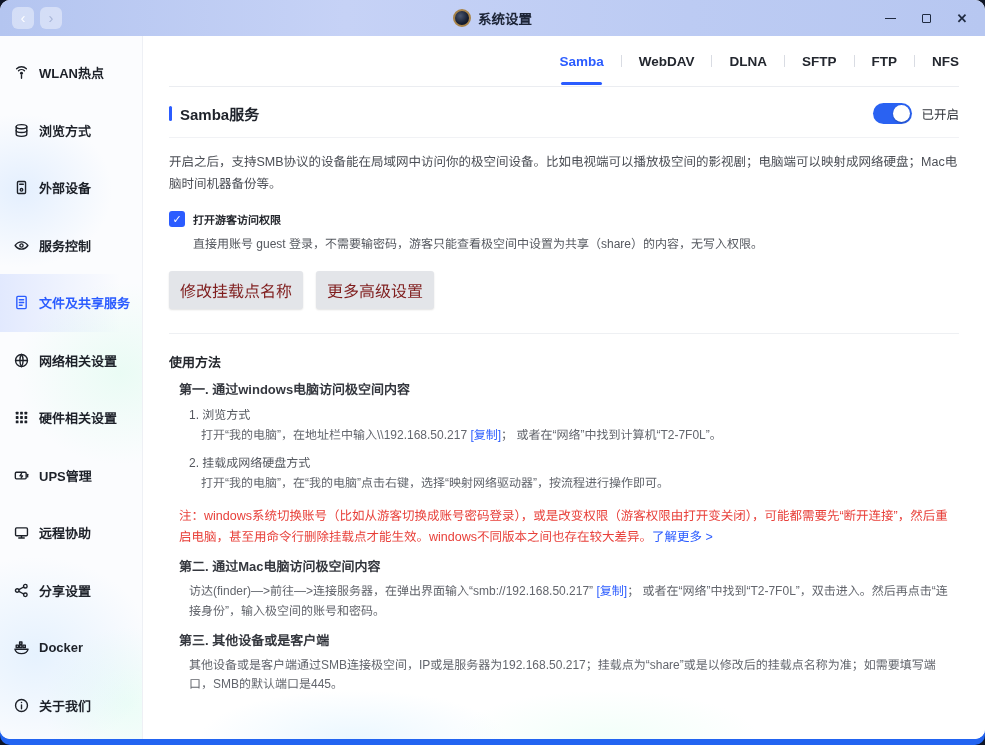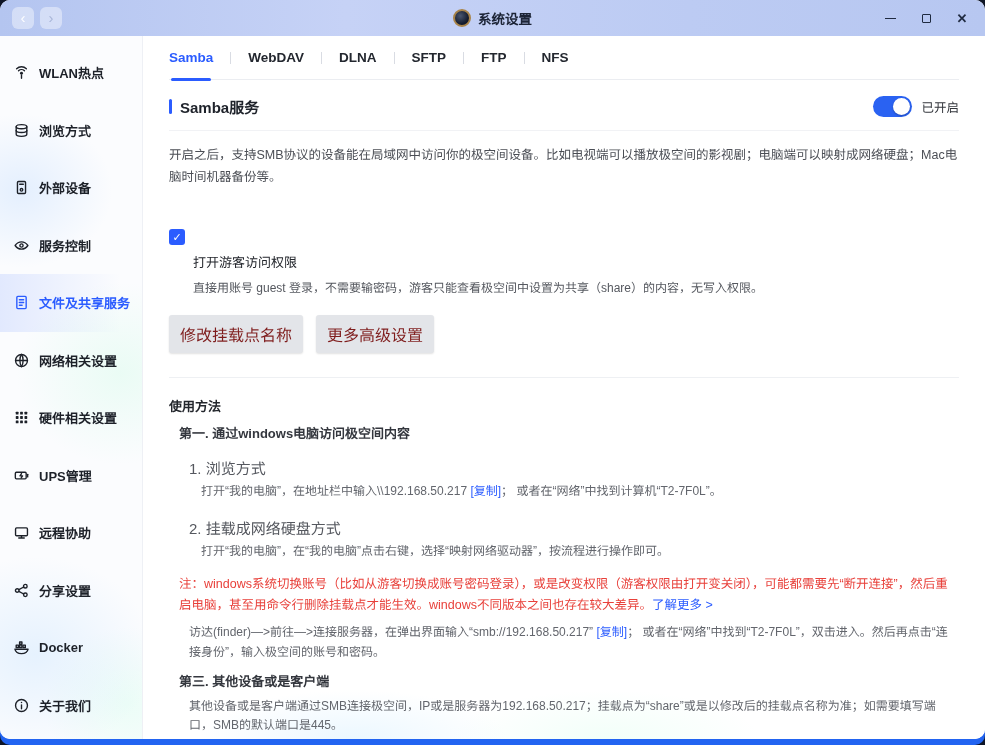--- a/index.html
+++ b/index.html
@@ -58,21 +58,21 @@
   .side-item.selected { color:#2b5cff;
     background:linear-gradient(90deg, rgba(135,165,255,.22), rgba(135,165,255,0) 85%); }
 
   
   .main { flex:1; min-width:0; padding:0 26px; overflow:hidden;
     background:
       radial-gradient(220px 70px at 25% 100%, rgba(190,230,255,.30), transparent 70%),
       radial-gradient(220px 70px at 55% 100%, rgba(200,255,228,.24), transparent 70%),
       #fff; }
 
-  .tabs { display:flex; align-items:center; height:44px; border-bottom:1px solid #ebedf1; }
+  .tabs { display:flex; align-items:center; height:51px; border-bottom:1px solid #ebedf1;justify-content:flex-end; }
   .tab { position:relative; border:none; background:transparent; cursor:pointer;
     font-family:inherit; font-size:13.5px; font-weight:700; color:#23272f;
     padding:15px 0; margin:0; }
   .tab.active { color:#2b5cff; }
   .tab.active::after { content:""; position:absolute; left:2px; right:2px; bottom:-1px;
     height:3px; border-radius:2px; background:#2b5cff; }
   .tab-sep { width:1px; height:12px; background:#d9dce3; margin:0 17px; }
 
   .sec-head { margin-top:16px; padding-bottom:13px; border-bottom:1px solid #f1f2f5;
     display:flex; align-items:center; justify-content:space-between; }
@@ -82,33 +82,33 @@
   .toggle { width:39px; height:21px; border-radius:11px; background:#2a62f2; position:relative; cursor:pointer; }
   .toggle .knob { position:absolute; top:2px; right:2px; width:17px; height:17px;
     border-radius:50%; background:#fff; box-shadow:0 1px 2px rgba(0,0,0,.25); }
   .toggle-label { font-size:12.5px; color:#33363c; }
 
   .desc { margin-top:14px; font-size:12.5px; color:#4b4e55; line-height:1.75; }
 
   .guest-row { margin-top:15px; display:flex; align-items:center; gap:8px; }
   .checkbox { width:16px; height:16px; border-radius:3px; background:#2b5cff; color:#fff;
     font-size:11px; line-height:16px; text-align:center; cursor:pointer; flex:0 0 auto; }
-  .guest-label { font-size:13px; font-weight:400; color:#23262c;margin-top:48px; }
+  .guest-label { font-size:11px; font-weight:700; color:#23262c; }
   .guest-desc { margin-top:8px; margin-left:24px; font-size:12px; color:#55585f; line-height:1.6; }
 
   .btn-row { margin-top:17px; display:flex; gap:13px; }
   .gbtn { border:none; background:#e3e5e9; border-radius:3px; padding:7px 11px;
     font-family:inherit; font-size:16px; color:#7f1d1d; cursor:pointer;
     box-shadow:0 1px 2px rgba(0,0,0,.12); }
 
   .divider { margin-top:24px; border-top:1px solid #eef0f3; }
 
   .usage-title { margin-top:18px; font-size:13px; font-weight:700; color:#23262c; }
   .u-head { margin-top:8px; font-size:13px; font-weight:600; color:#34373e; padding-left:10px; }
-  .li-title { margin-top:15px; font-size:15px; color:#55585f; padding-left:20px; }
+  .li-title { margin-top:7px; font-size:12px; color:#55585f; padding-left:20px; }
   .li-detail { margin-top:4px; font-size:12px; color:#63666d; line-height:1.65; padding-left:32px; }
   .li-detail.flat { padding-left:20px; margin-top:7px; }
   .note { margin-top:12px; font-size:12.5px; color:#e8403a; line-height:1.7; padding-left:10px; }
   .blue { color:#2b5cff; text-decoration:none; cursor:pointer; }
 </style>
 </head>
 <body>
 
 <div class="stage">
   <div class="bottom-strip"></div>
@@ -303,20 +303,21 @@
         <h3 class="usage-title">使用方法</h3>
 
         <h4 class="u-head">第一. 通过windows电脑访问极空间内容</h4>
         <div class="li-title">1. 浏览方式</div>
         <p class="li-detail"><span>打开“我的电脑”，在地址栏中输入\\192.168.50.217 </span><a class="blue">[复制]</a><span>； 或者在“网络”中找到计算机“T2-7F0L”。</span></p>
         <div class="li-title">2. 挂载成网络硬盘方式</div>
         <p class="li-detail">打开“我的电脑”，在“我的电脑”点击右键，选择“映射网络驱动器”，按流程进行操作即可。</p>
 
         <p class="note"><span>注：windows系统切换账号（比如从游客切换成账号密码登录），或是改变权限（游客权限由打开变关闭），可能都需要先“断开连接”，然后重启电脑，甚至用命令行删除挂载点才能生效。windows不同版本之间也存在较大差异。</span><a class="blue">了解更多 &gt;</a></p>
 
+        <h4 class="u-head">第二. 通过Mac电脑访问极空间内容</h4>
         <p class="li-detail flat"><span>访达(finder)—&gt;前往—&gt;连接服务器，在弹出界面输入“smb://192.168.50.217”  </span><a class="blue">[复制]</a><span>； 或者在“网络”中找到“T2-7F0L”，双击进入。然后再点击“连接身份”，输入极空间的账号和密码。</span></p>
 
         <h4 class="u-head">第三. 其他设备或是客户端</h4>
         <p class="li-detail flat">其他设备或是客户端通过SMB连接极空间，IP或是服务器为192.168.50.217；挂载点为“share”或是以修改后的挂载点名称为准；如需要填写端口，SMB的默认端口是445。</p>
 
       </main>
     </div>
   </div>
 </div>
 

